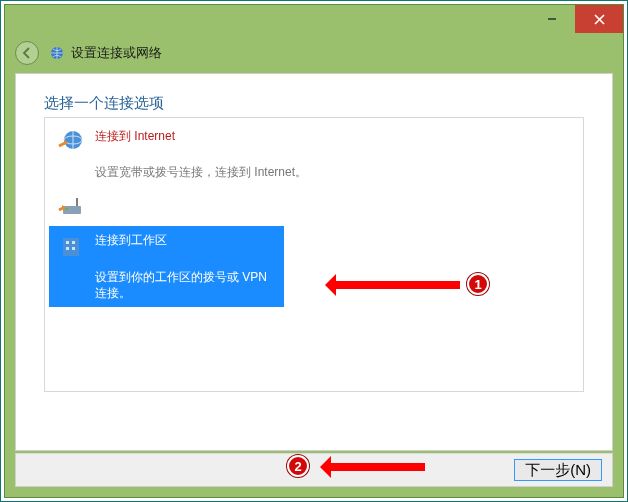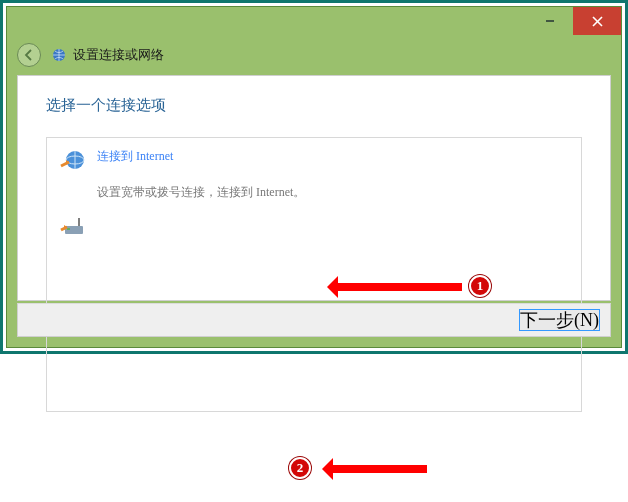--- a/index.html
+++ b/index.html
@@ -9,25 +9,24 @@
     width: 628px;
     height: 502px;
     font-family: "Microsoft YaHei", "Segoe UI", sans-serif;
     font-size: 12px;
     background: #fff;
     overflow: hidden;
     position: relative;
   }
   .outer-border {
     width: 628px;
-    height: 354px;
-    border: 3px solid #0f766e;
+    height: 502px;
+    border: 1px solid #0f766e;
     position: relative;
     background: #fff;
-    font-family: Liberation Serif, serif;
   }
   .window {
     position: absolute;
     top: 3px; left: 3px; right: 3px; bottom: 3px;
     border: 1px solid #5a8a3a;
     background: #9ac06d;
   }
   .titlebar {
     height: 28px;
     display: flex;
@@ -70,41 +69,41 @@
   .content {
     position: absolute;
     top: 68px; left: 10px; right: 10px; bottom: 46px;
     background: #fff;
     border: 1px solid #cfcfcf;
     padding: 20px 28px;
   }
   .heading {
     color: #2a6496;
     font-size: 15px;
-    margin-bottom: 22px;
+    margin-bottom: 4px;
   }
   .listbox {
     border: 1px solid #d8d8d8;
     height: 275px;
     padding: 4px;
   }
   .option {
     display: flex;
     align-items: flex-start;
     gap: 10px;
     padding: 6px 8px;
     cursor: default;
   }
   .option .icon {
     width: 28px; height: 28px;
     flex: 0 0 28px;
     display: flex; align-items: center; justify-content: center;
   }
   .option .texts { line-height: 1.35; }
-  .option .title { color: #3b82f6; font-size: 12px; }
+  .option .title { color: #b91c1c; font-size: 12px; }
   .option .desc { color: #777; font-size: 12px; margin-top: 20px; }
   .option.selected {
     background: #1a8cff;
     width: 235px;
   }
   .option.selected .title,
   .option.selected .desc { color: #fff; }
   .footer {
     position: absolute;
     left: 10px; right: 10px; bottom: 10px;
@@ -116,23 +115,23 @@
     justify-content: flex-end;
     align-items: center;
     gap: 8px;
     padding: 0 10px;
   }
   .btn {
     min-width: 78px;
     height: 22px;
     background: #e9e9e9;
     border: 1px solid #aeaeae;
-    font-size: 18px;
-    display: flex; align-items: center; justify-content: center;
-    padding: 0 0;
+    font-size: 15px;
+    display: flex; align-items: center; justify-content: center;
+    padding: 0 10px;
     cursor: default;
   }
   .btn.primary { border: 1px solid #3399ff; }
 
   
   .badge {
     position: absolute;
     width: 22px; height: 22px;
     border-radius: 50%;
     background: #d30808;
@@ -219,20 +218,35 @@
             <svg width="28" height="28" viewBox="0 0 28 28">
                 <rect x="6" y="14" width="18" height="8" rx="1" fill="#8aa0b5"></rect>
                 <rect x="8" y="16" width="3" height="2" fill="#5faf5f"></rect>
                 <line x1="20" y1="6" x2="20" y2="14" stroke="#555" stroke-width="1.5"></line>
                 <path d="M2 18 L8 15" stroke="#e78a2e" stroke-width="3"></path>
                 <polygon points="8,15 5,13 5,18" fill="#e78a2e"></polygon>
               </svg>
           </span>
         </div>
 
+        <div class="option selected">
+          <span class="icon">
+            <svg width="28" height="28" viewBox="0 0 28 28">
+                <rect x="6" y="6" width="16" height="18" fill="#4a90d9"></rect>
+                <rect x="9" y="9" width="3" height="3" fill="#cde4f7"></rect>
+                <rect x="15" y="9" width="3" height="3" fill="#cde4f7"></rect>
+                <rect x="9" y="15" width="3" height="3" fill="#cde4f7"></rect>
+                <rect x="15" y="15" width="3" height="3" fill="#cde4f7"></rect>
+              </svg>
+          </span>
+          <div class="texts">
+            <div class="title">连接到工作区</div>
+            <div class="desc">设置到你的工作区的拨号或 VPN 连接。</div>
+          </div>
+        </div>
 
       </div>
     </div>
 
     <div class="footer">
       <div class="btn primary">下一步(N)</div>
     </div>
 
     <div class="arrow" style="top:276px; left:325px; width:130px;"></div>
     <div class="badge" style="top:268px; left:462px;">1</div>

